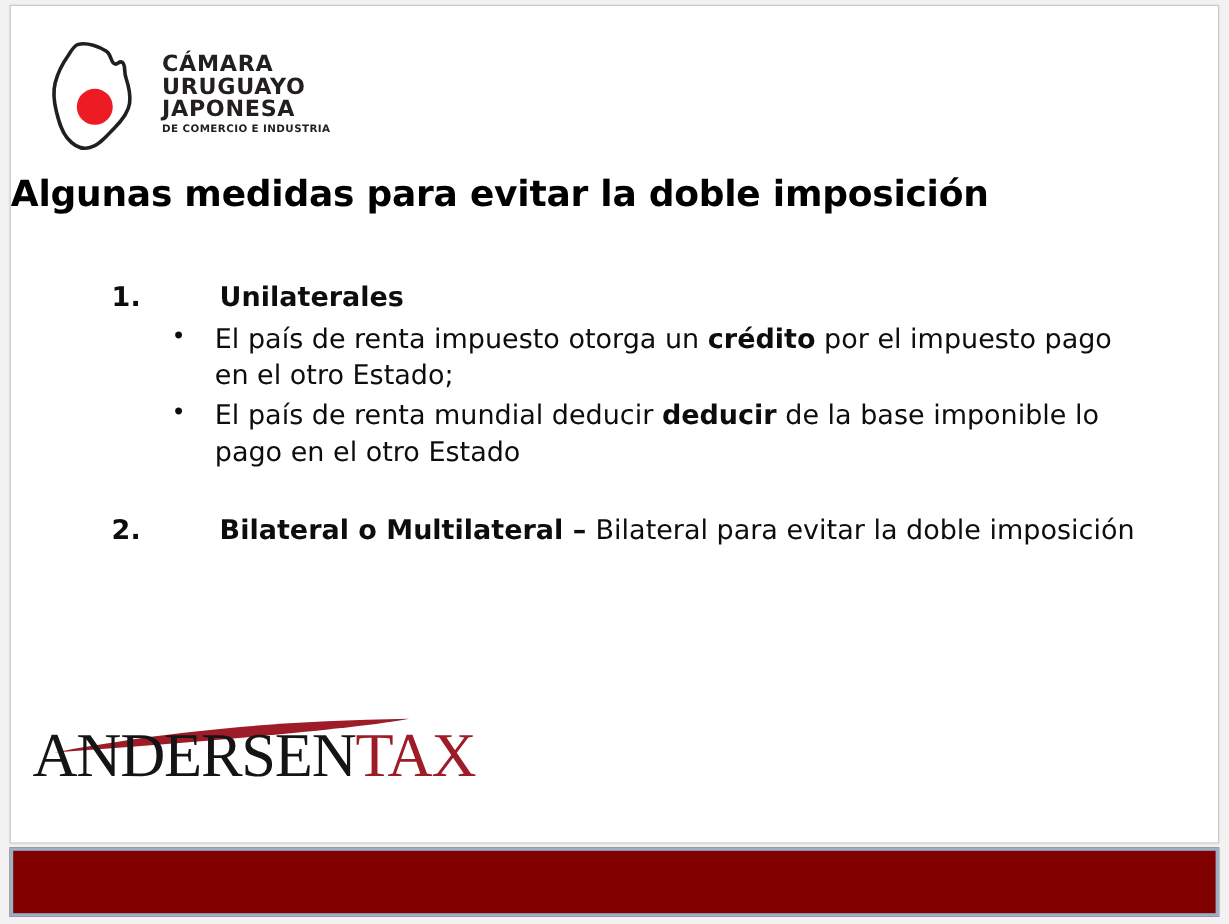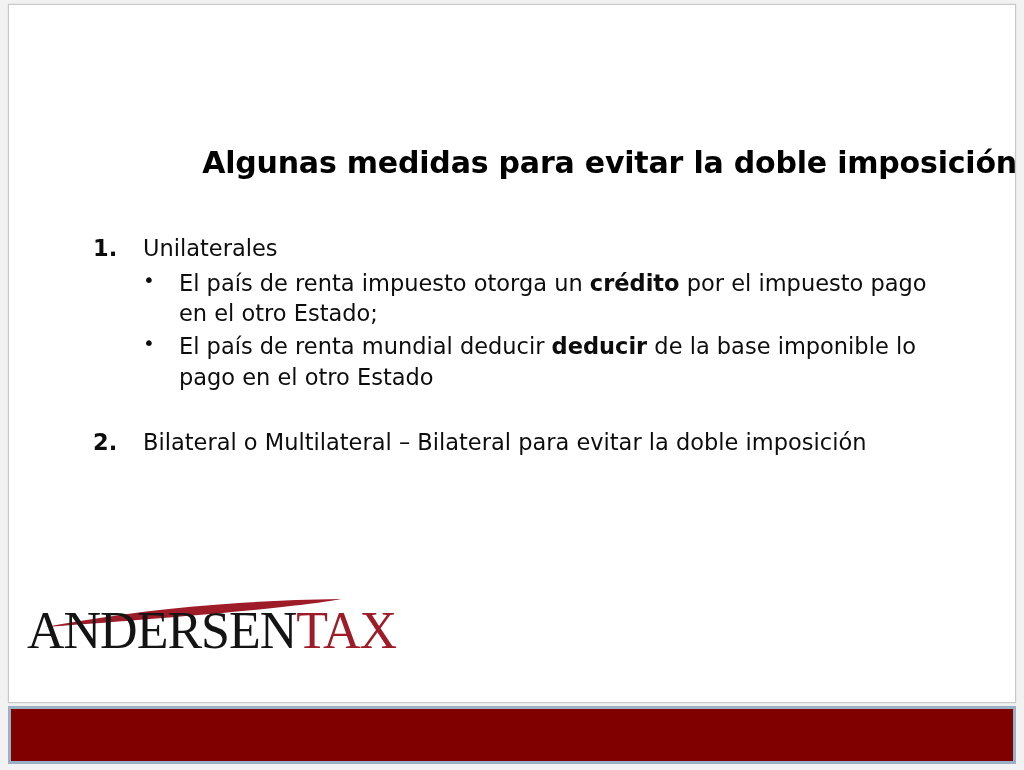--- a/index.html
+++ b/index.html
@@ -92,21 +92,21 @@
     color: #231f20;
     white-space: nowrap;
   }
 
   
   .slide-title {
     position: absolute;
     left: 0;
     top: 140px;
     width: 1008px;
-    text-align: right;
+    text-align: left;
     font-family: "DejaVu Sans", sans-serif;
     font-weight: bold;
     font-size: 30px;
     color: #000000;
     letter-spacing: -0.2px;
   }
 
   
   .body-block {
     position: absolute;
@@ -124,21 +124,22 @@
     line-height: 1.36;
   }
   .num-item .marker {
     position: absolute;
     left: 14px;
     top: 0;
     font-weight: bold;
     font-size: 22.5px;
   }
   .num-item .lead {
-    font-weight: normal;
+    font-weight: bold;
+    margin-left: 40px;
   }
   .num-item .rest {
     font-weight: normal;
   }
 
   .sub-list {
     margin: 4px 0 0 0;
     padding: 0;
     list-style: none;
   }
@@ -234,20 +235,34 @@
     white-space: nowrap;
   }
 </style>
 </head>
 <body>
 
 <div class="screen">
 
   <div class="slide">
 
+    <div class="cuj-logo">
+      <svg class="cuj-map" viewBox="0 0 76 96">
+        <path d="M26 4 C34 2, 44 6, 50 10 C54 13, 53 18, 56 20 C59 22, 60 17, 63 19 C66 21, 64 27, 66 32
+                 C68 38, 70 45, 69 53 C68 61, 62 68, 56 74 C50 80, 44 88, 36 90 C29 92, 22 88, 17 82
+                 C12 76, 10 68, 8 60 C6 52, 5 44, 7 36 C9 28, 13 20, 18 13 C21 8, 23 5, 26 4 Z" fill="#ffffff" stroke="#231f20" stroke-width="3" stroke-linejoin="round"></path>
+        <circle cx="40" cy="56" r="15" fill="#ed1c24"></circle>
+      </svg>
+      <div class="cuj-text">
+        <span class="l1">CÁMARA</span>
+        <span class="l2">URUGUAYO</span>
+        <span class="l3">JAPONESA</span>
+        <span class="l4">DE COMERCIO E INDUSTRIA</span>
+      </div>
+    </div>
 
     <div class="slide-title">Algunas medidas para evitar la doble imposición</div>
 
     <div class="body-block">
 
       <div class="num-item">
         <span class="marker">1.</span>
         <span class="lead">Unilaterales</span><span class="rest"></span>
 
         <ul class="sub-list">

